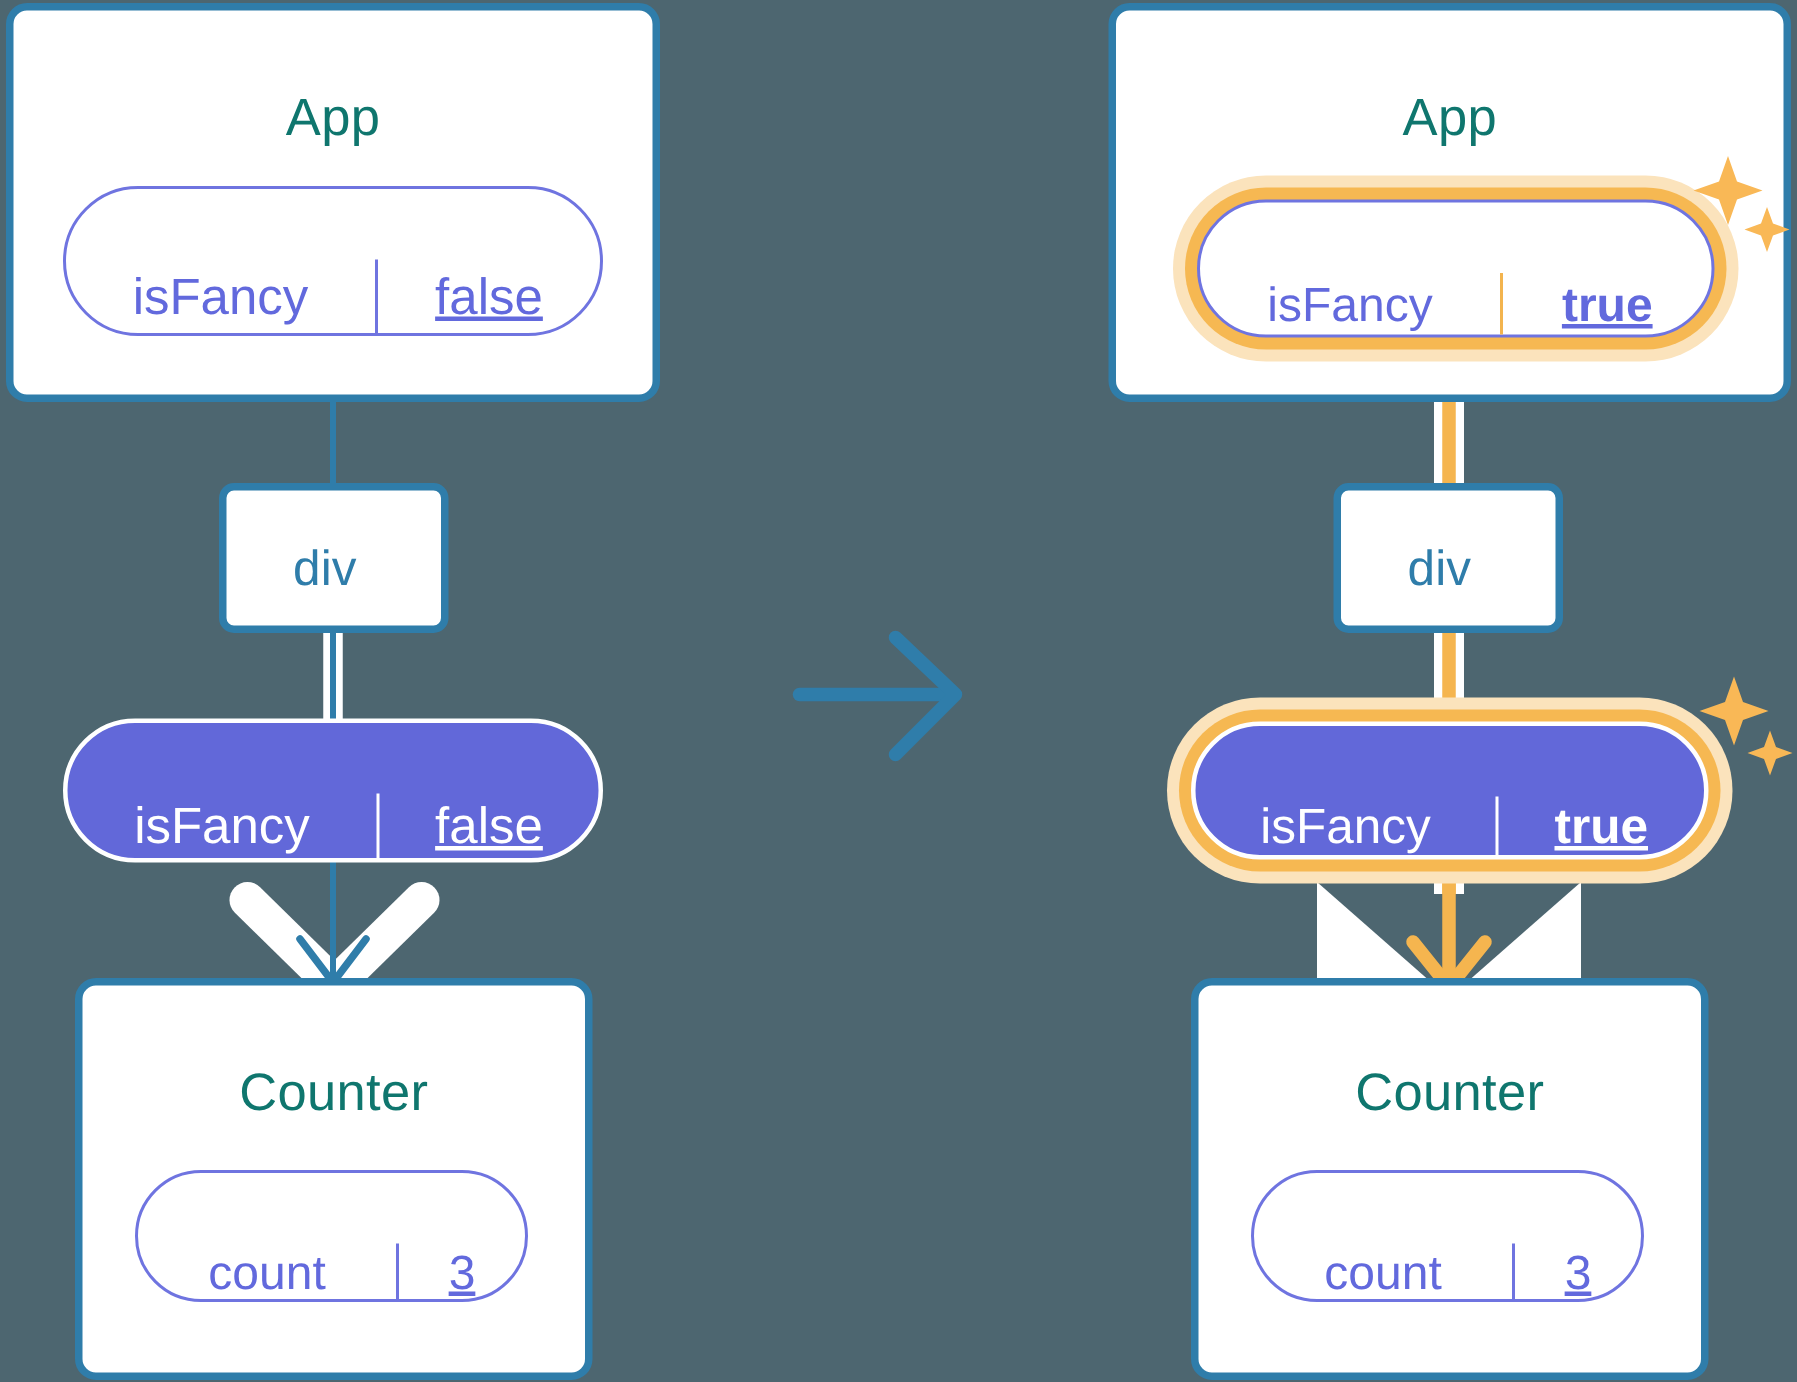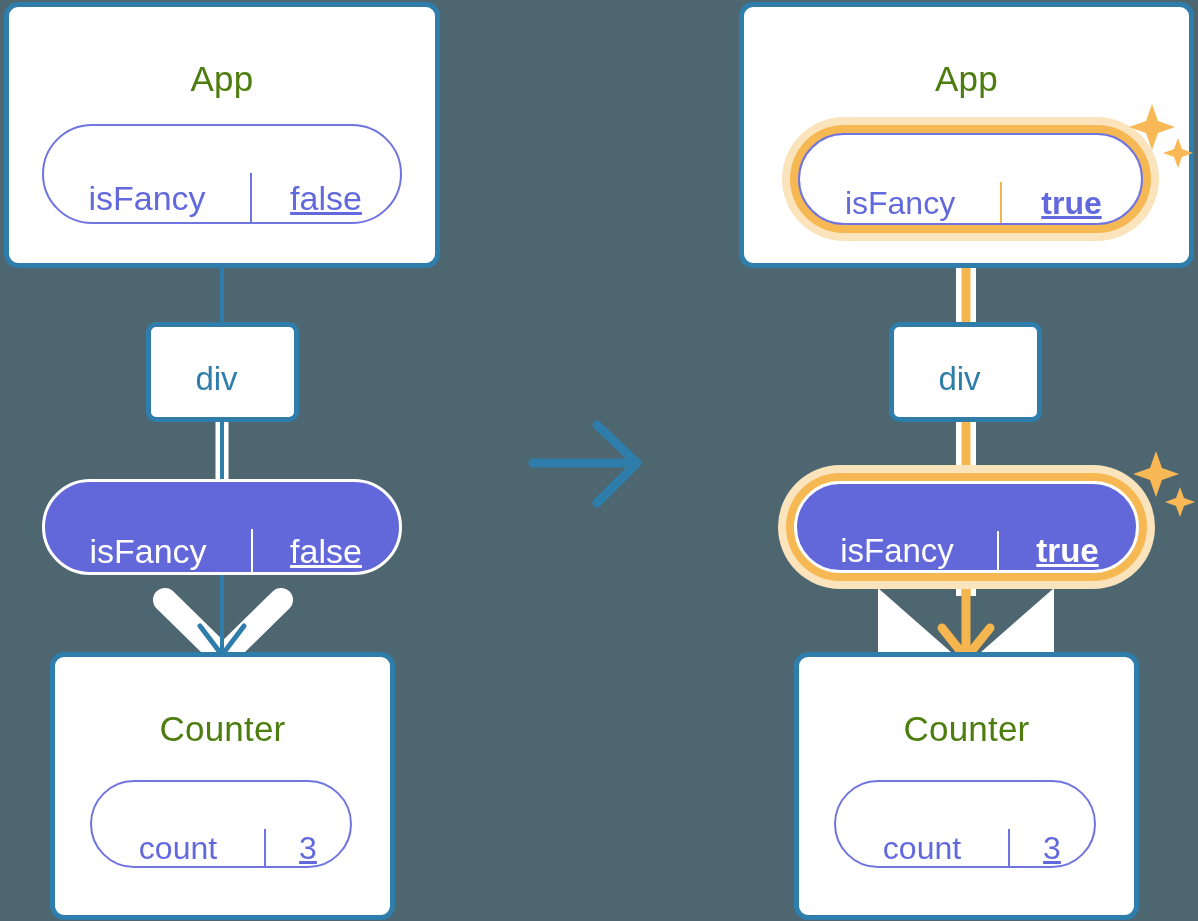--- a/index.html
+++ b/index.html
@@ -39,21 +39,21 @@
     z-index: 4;
   }
   .compbox.tight {
     border-radius: 10px;
   }
   .comp-title {
     position: absolute;
     left: 0;
     right: 0;
     text-align: center;
-    color: #4d7c0f;
+    color: #0f766e;
     font-size: 35px;
     letter-spacing: 0.2px;
     line-height: 1;
   }
   .divlabel {
     position: absolute;
     left: 0;
     right: 12px;
     text-align: center;
     color: #2f7daa;

